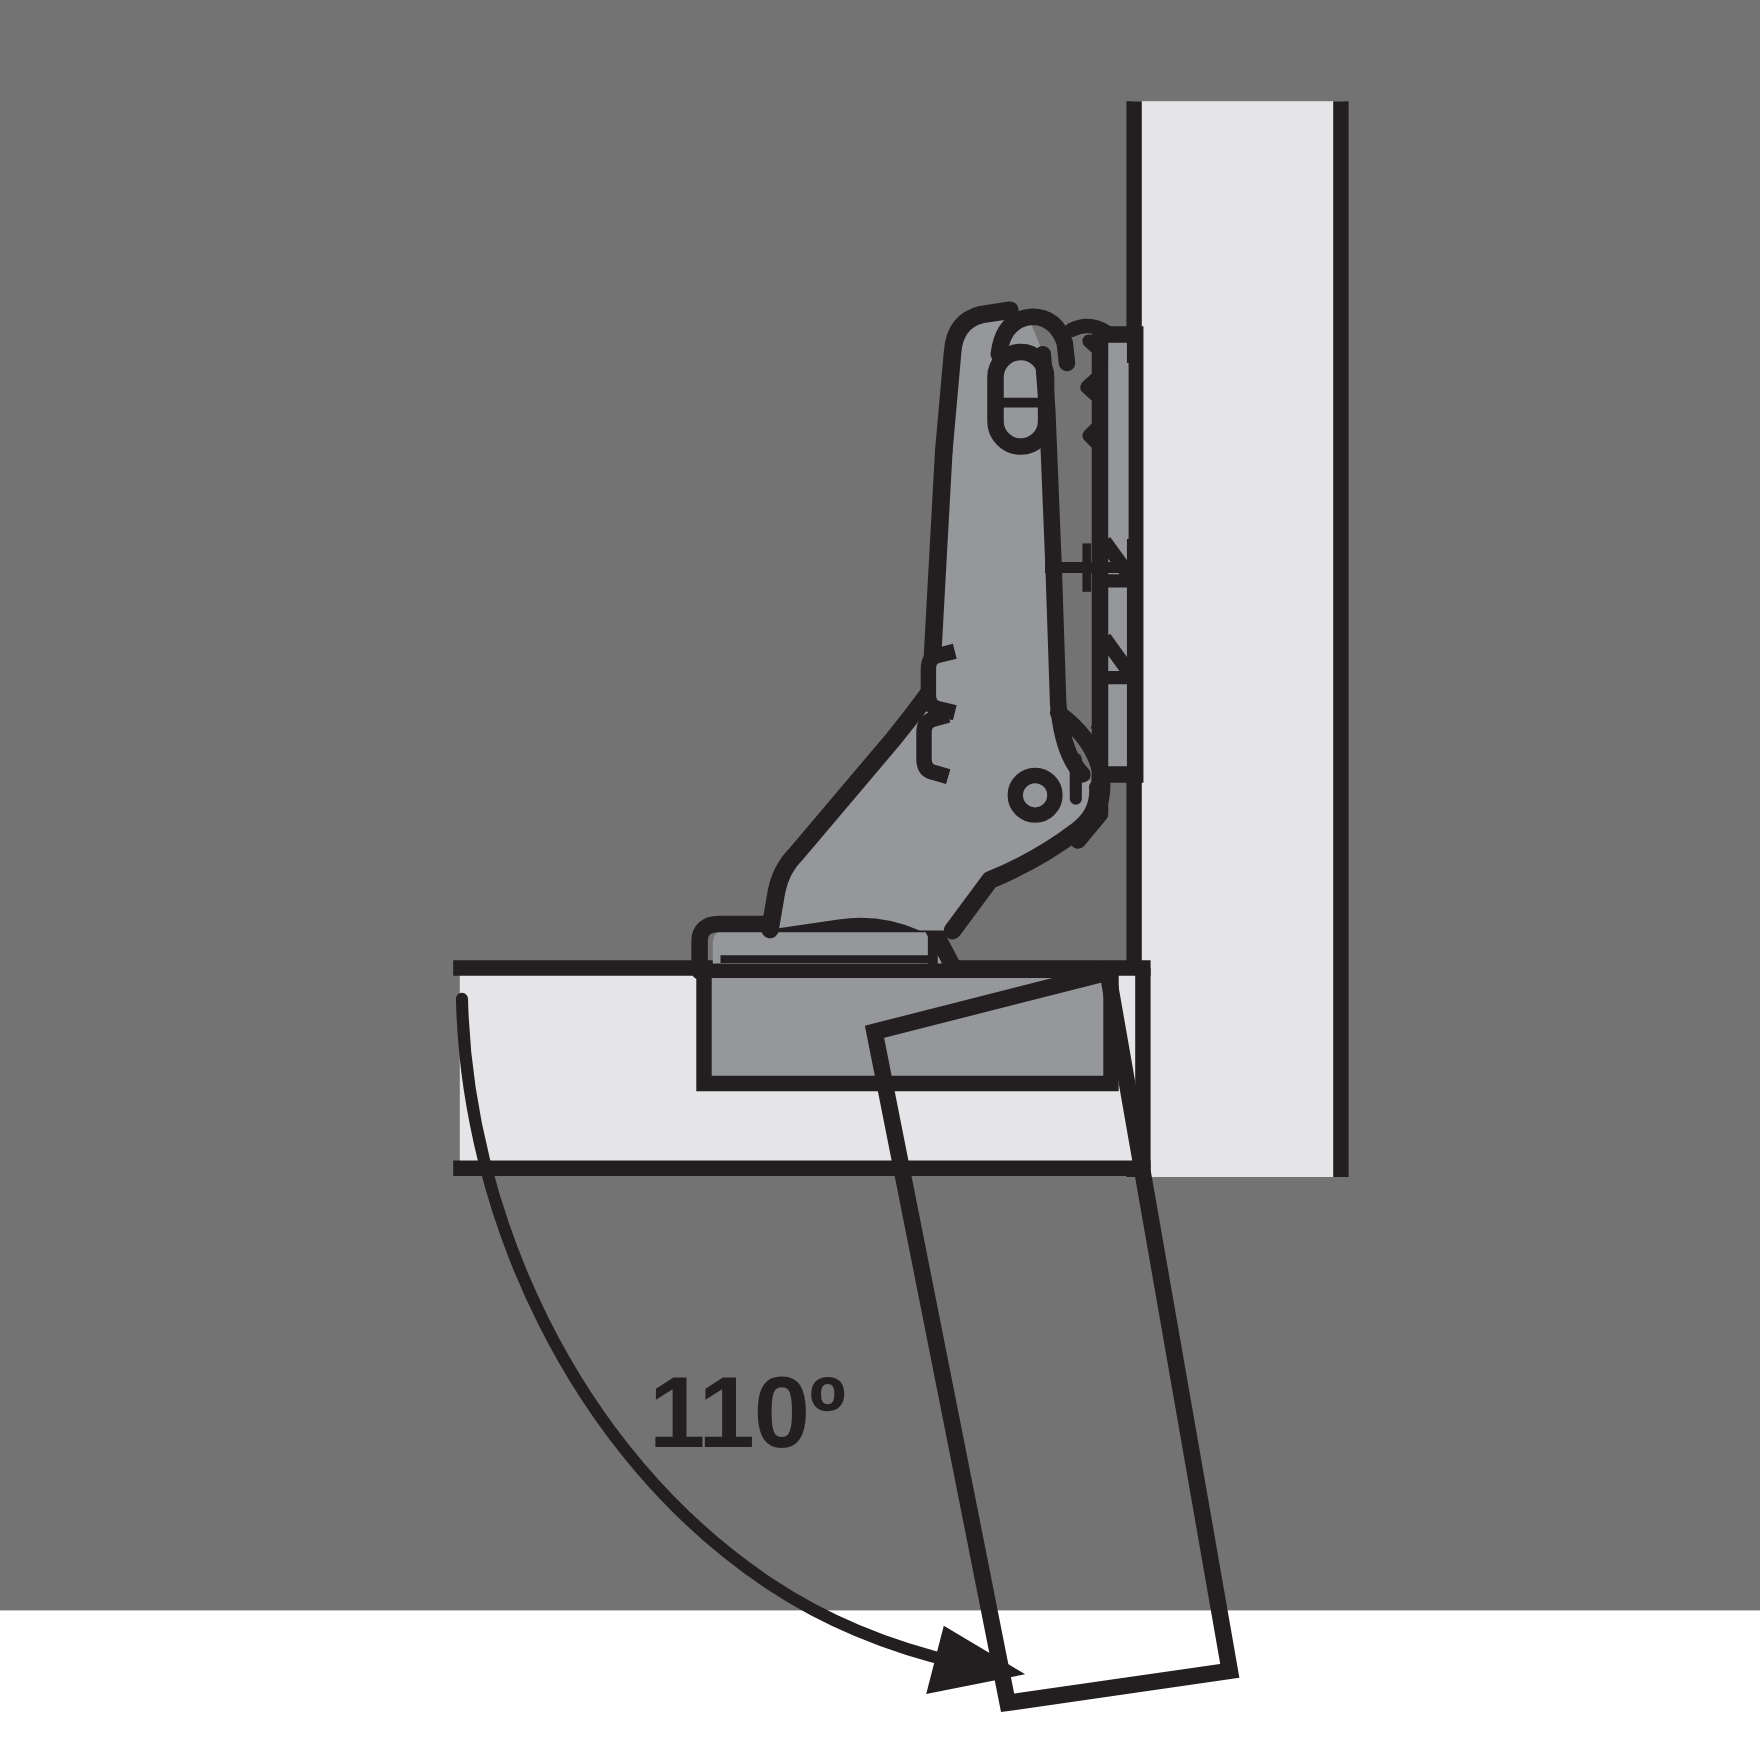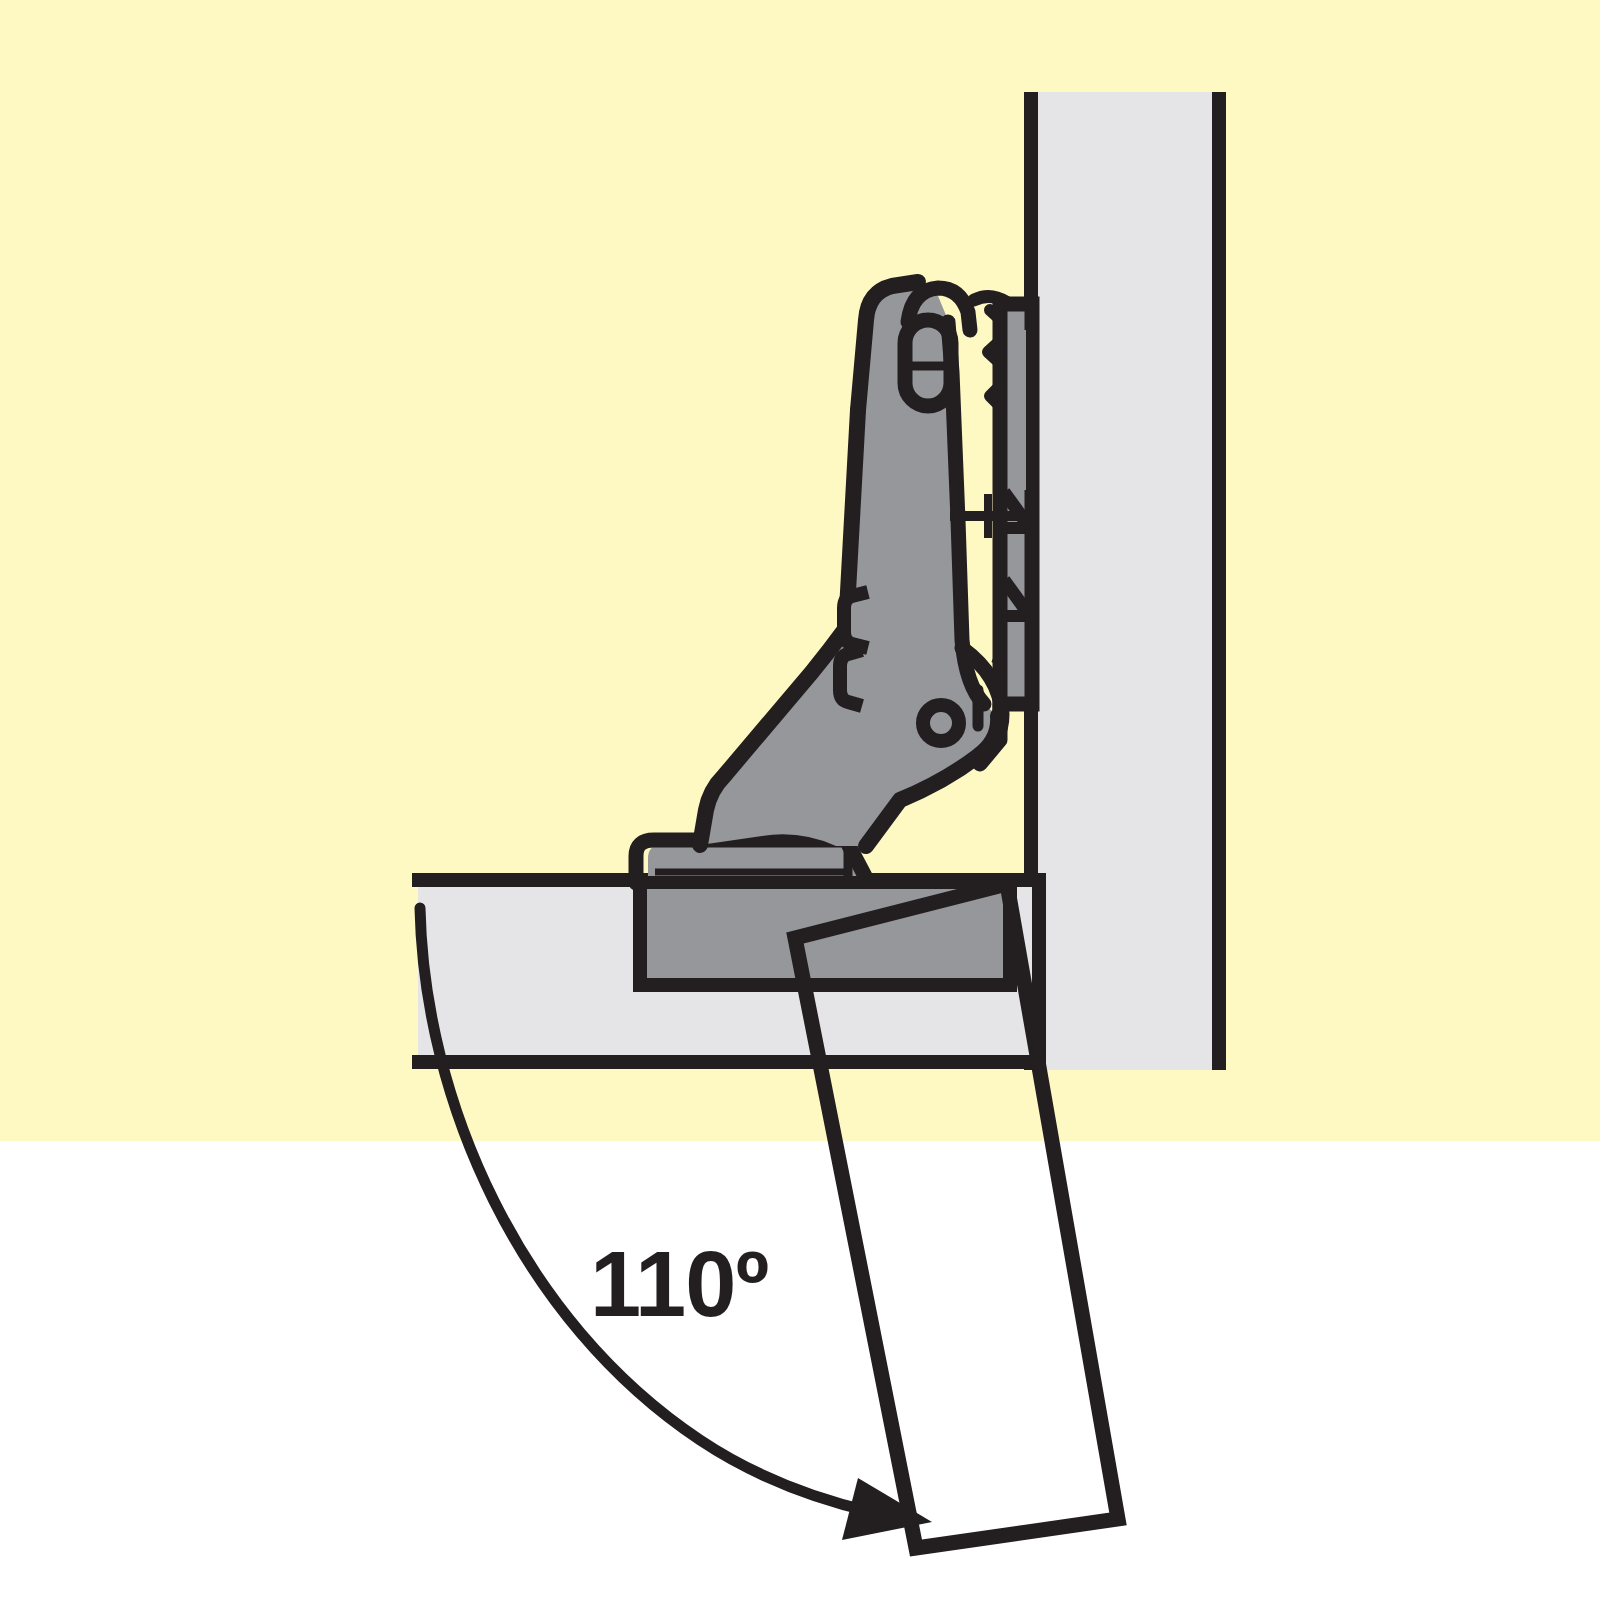--- a/index.html
+++ b/index.html
@@ -9,22 +9,22 @@
   }
   body {
     width: 1600px;
     height: 1600px;
     font-family: "Liberation Sans", sans-serif;
     overflow: hidden;
   }
   #canvas-wrap {
     position: relative;
     width: 1600px;
-    height: 1141px;
-    background: #fef9c3;
+    height: 1464px;
+    background: #737373;
   }
   #figure {
     position: absolute;
     left: 0;
     top: 0;
     width: 1600px;
     height: 1600px;
   }
   .angle-label {
     position: absolute;

